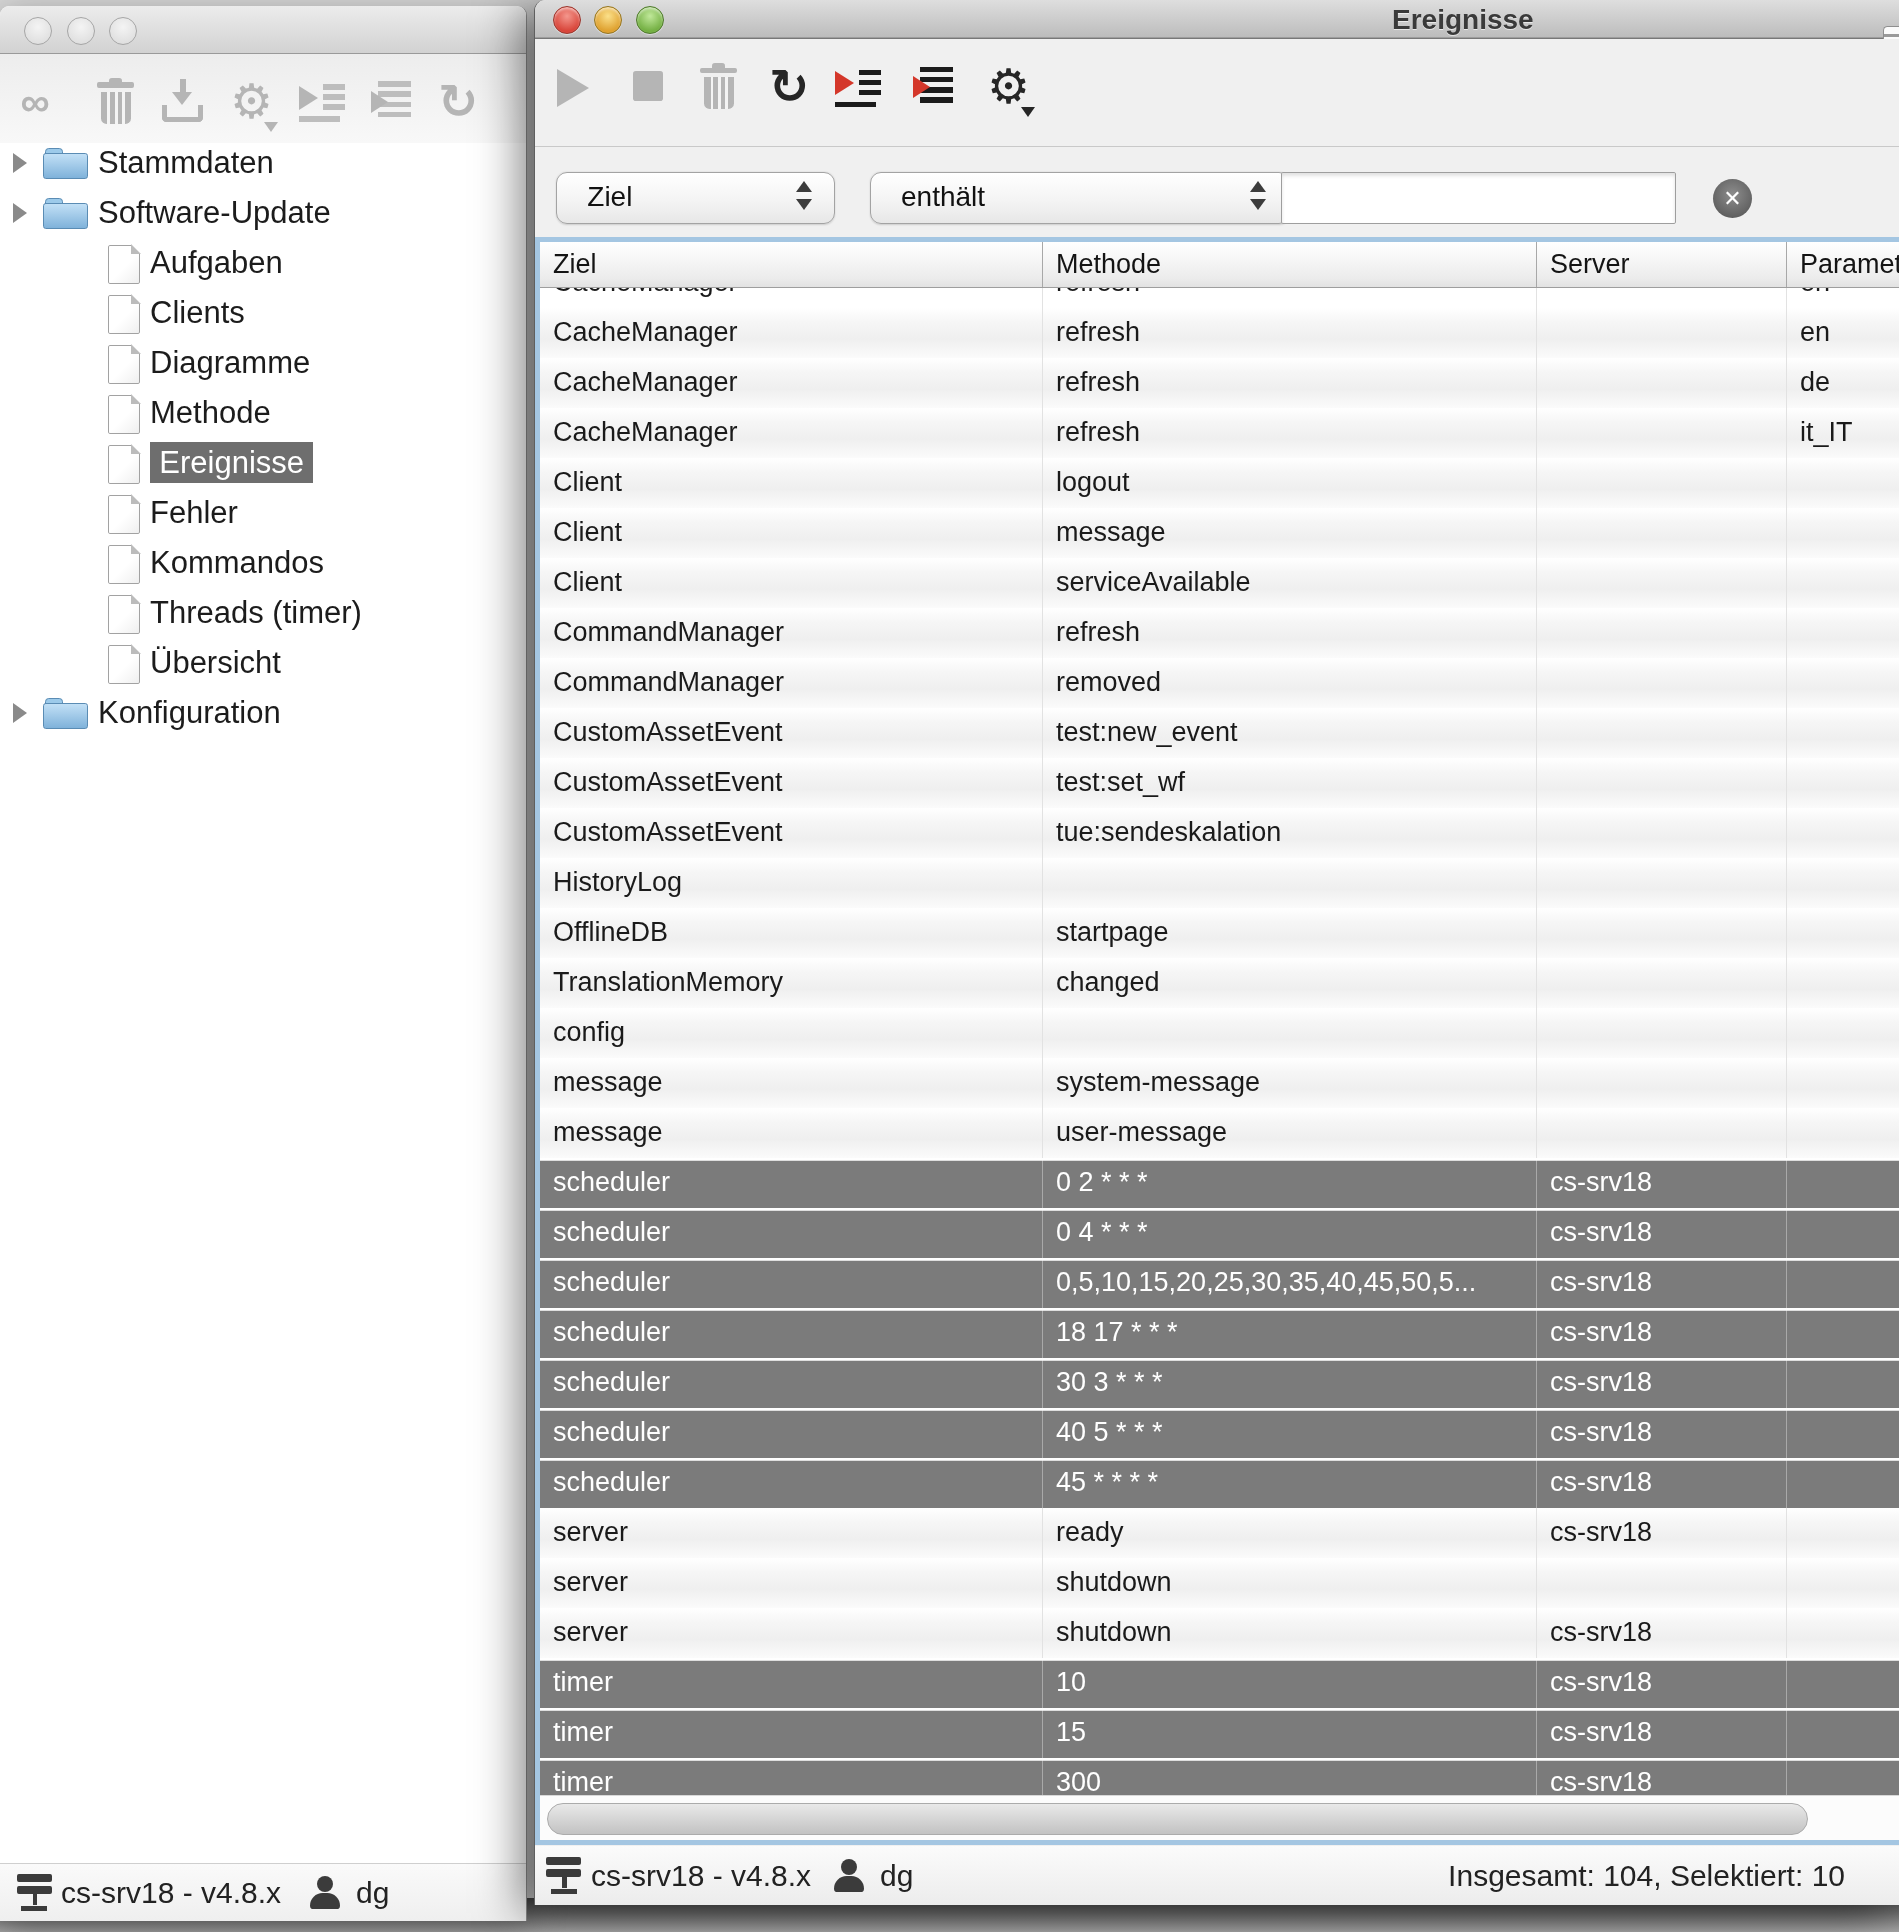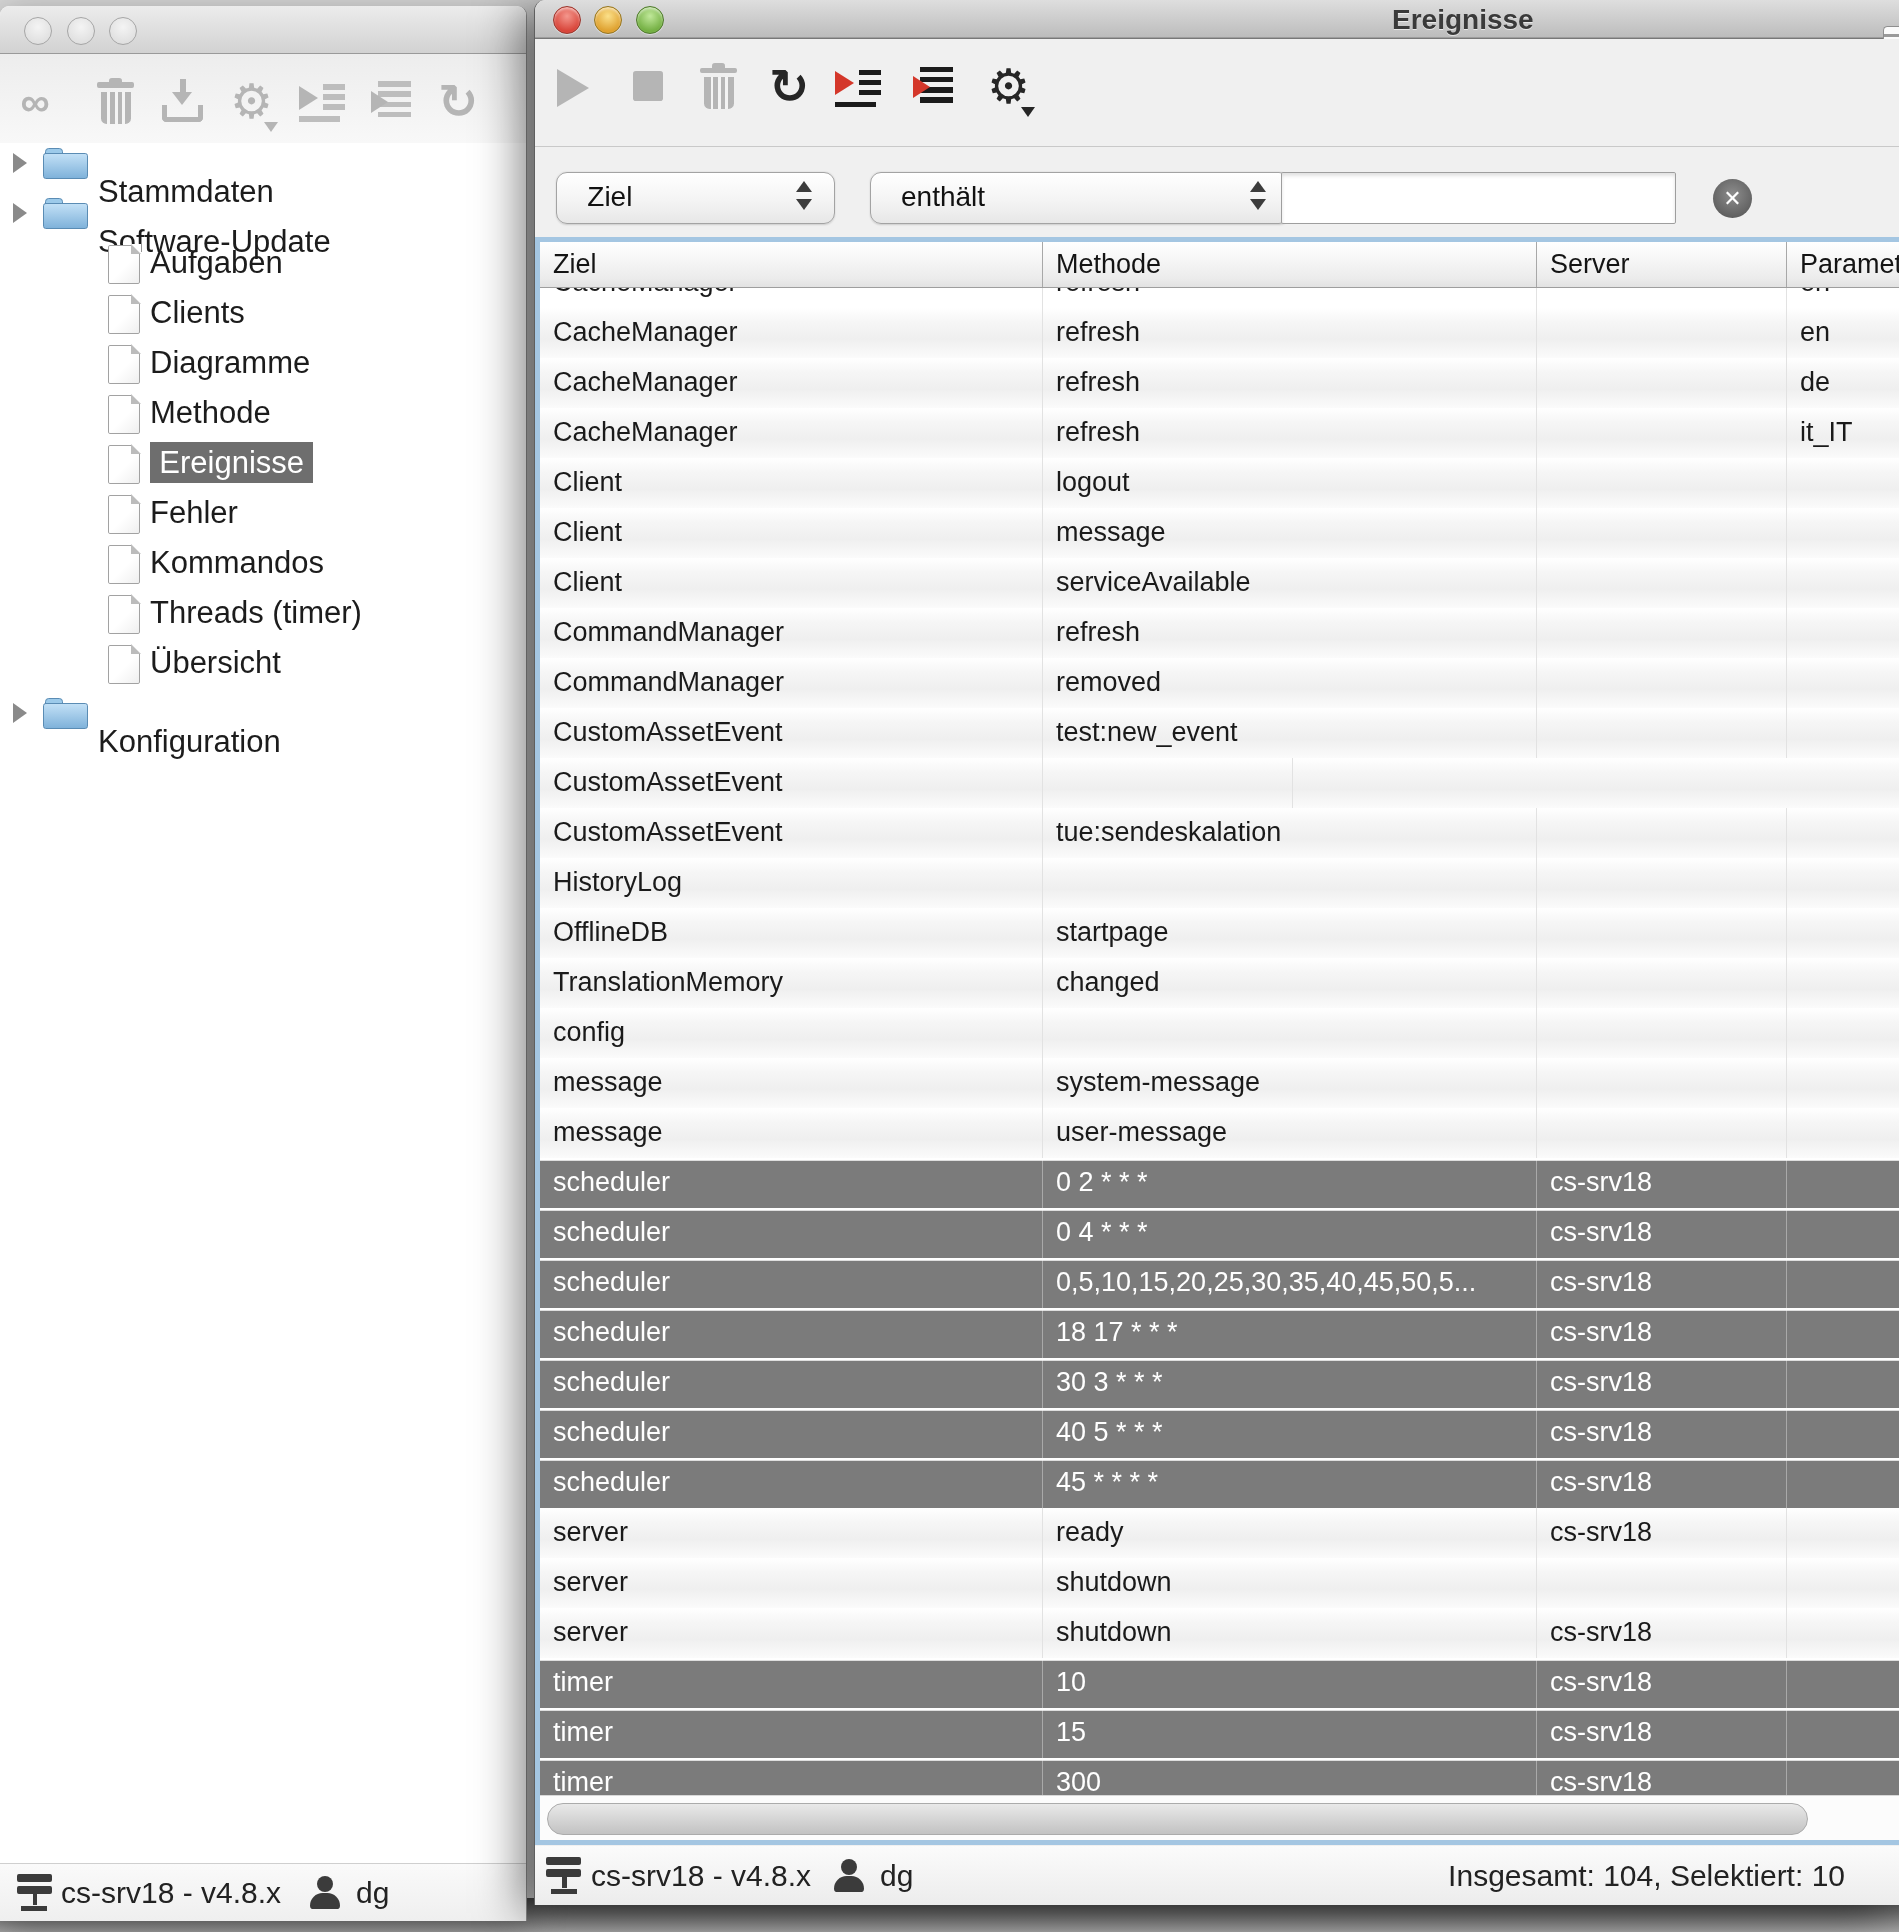--- a/index.html
+++ b/index.html
@@ -43,21 +43,21 @@
     position:absolute; left:0; right:0; top:48px; height:89px;
     background:linear-gradient(180deg,#ededed 0%,#f8f8f8 100%);
   }
   .lw-toolbar .tb-icon { position:absolute; top:24px; width:46px; height:52px; }
   .lw-tree { position:absolute; left:0; right:0; top:132px; }
   .tree-row { position:relative; height:50px; }
   .tree-disc { position:absolute; top:15px; width:0; height:0; border-style:solid; }
   .tree-disc.collapsed { left:13px; border-width:10.2px 0 10.2px 14px; border-color:transparent transparent transparent #8a8a8a; }
   .tree-disc.expanded  { left:9.3px; top:18.6px; border-width:14px 10.2px 0 10.2px; border-color:#6e6e6e transparent transparent transparent; }
   .tree-label { position:absolute; top:0; line-height:50px; font-size:31px; color:#1c1c1c; white-space:nowrap; }
-  .tree-row.lvl0 .tree-label { left:98px;margin-top:29px; }
+  .tree-row.lvl0 .tree-label { left:98px; }
   .tree-row.lvl1 .tree-label { left:150px; }
   .tree-label.selected { line-height:41px; top:4.6px; background:#6e6e6e; color:#ffffff; padding:0 9.3px; }
   
   .ic-folder { position:absolute; left:43px; top:10.2px; width:45px; height:32px; }
   .ic-folder .f-tab { position:absolute; top:0; left:1.9px; width:18.6px; height:9.3px; background:#9ccaea; border:0.9px solid #5a8cb4; border-radius:3.7px 3.7px 0 0; }
   .ic-folder .f-body { position:absolute; top:5.6px; left:0; width:45px; height:26px; background:linear-gradient(180deg,#c2e0f6 0%,#7fb2da 100%); border:0.9px solid #5a8cb4; border-radius:2.8px; }
   
   .ic-doc { position:absolute; left:108px; top:7.4px; width:32px; height:39px; background:linear-gradient(135deg,#ffffff 55%,#efefef 100%); border:1.9px solid #a2a2a2; border-radius:1.9px; }
   .ic-doc::after { content:""; position:absolute; top:-1.9px; right:-1.9px; width:0; height:0; border-style:solid; border-width:0 10.2px 10.2px 0; border-color:#d6d6d6 #ffffff #bcbcbc transparent; }
   .lw-statusbar {
@@ -461,20 +461,21 @@
           <div class="tcell c3"></div>
         </div>
         <div class="trow">
           <div class="tcell c0">CustomAssetEvent</div>
           <div class="tcell c1">test:new_event</div>
           <div class="tcell c2"></div>
           <div class="tcell c3"></div>
         </div>
         <div class="trow">
           <div class="tcell c0">CustomAssetEvent</div>
+          <div class="tcell c1">test:set_wf</div>
           <div class="tcell c2"></div>
           <div class="tcell c3"></div>
         </div>
         <div class="trow">
           <div class="tcell c0">CustomAssetEvent</div>
           <div class="tcell c1">tue:sendeskalation</div>
           <div class="tcell c2"></div>
           <div class="tcell c3"></div>
         </div>
         <div class="trow">

